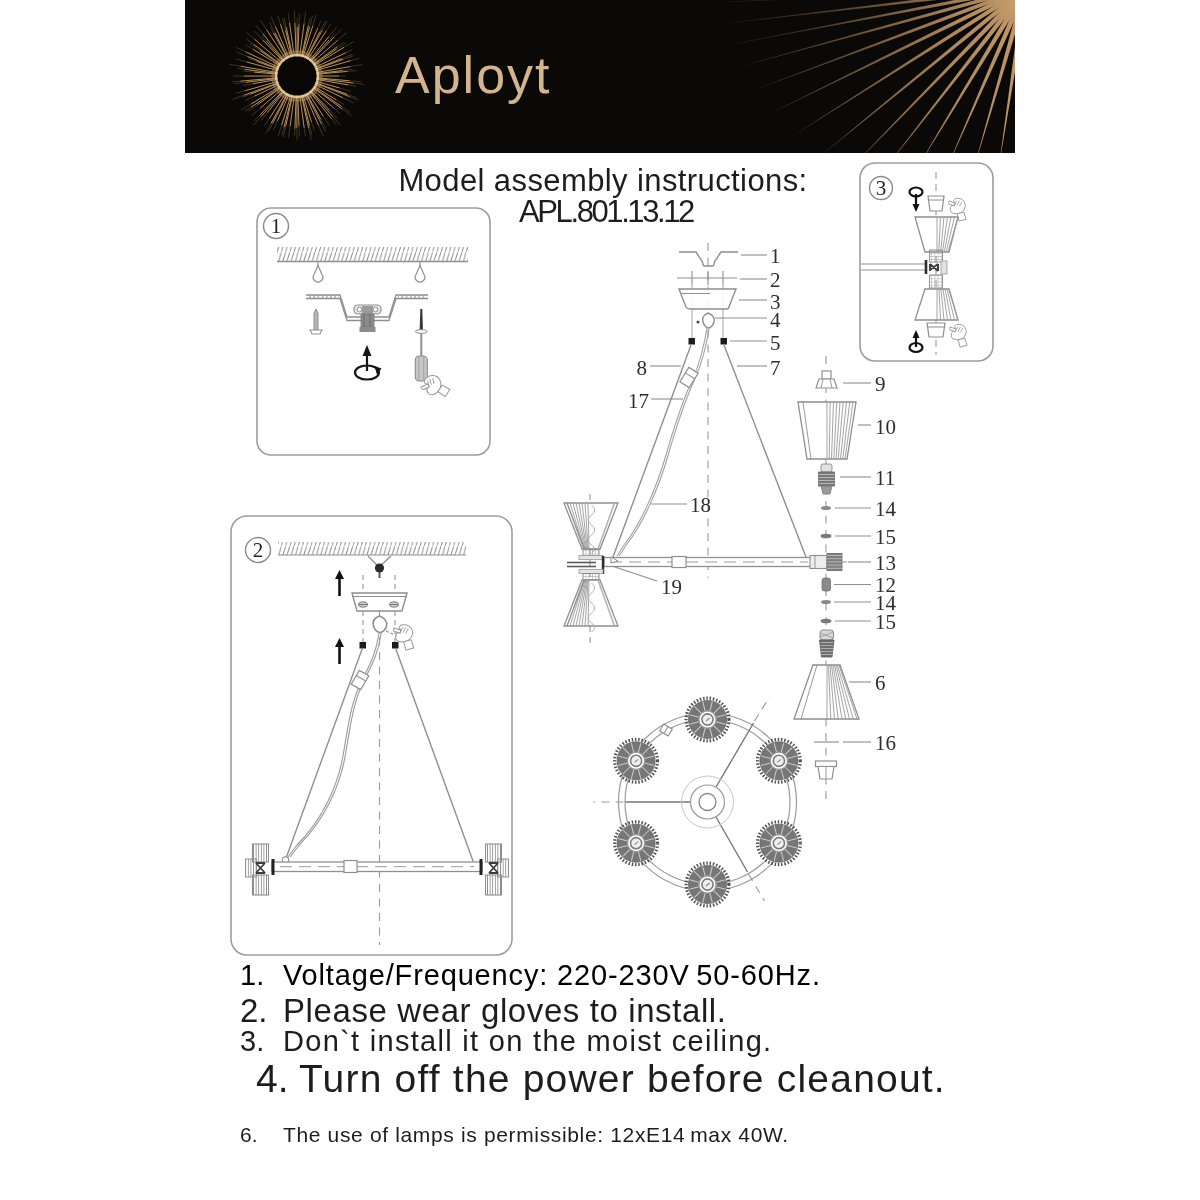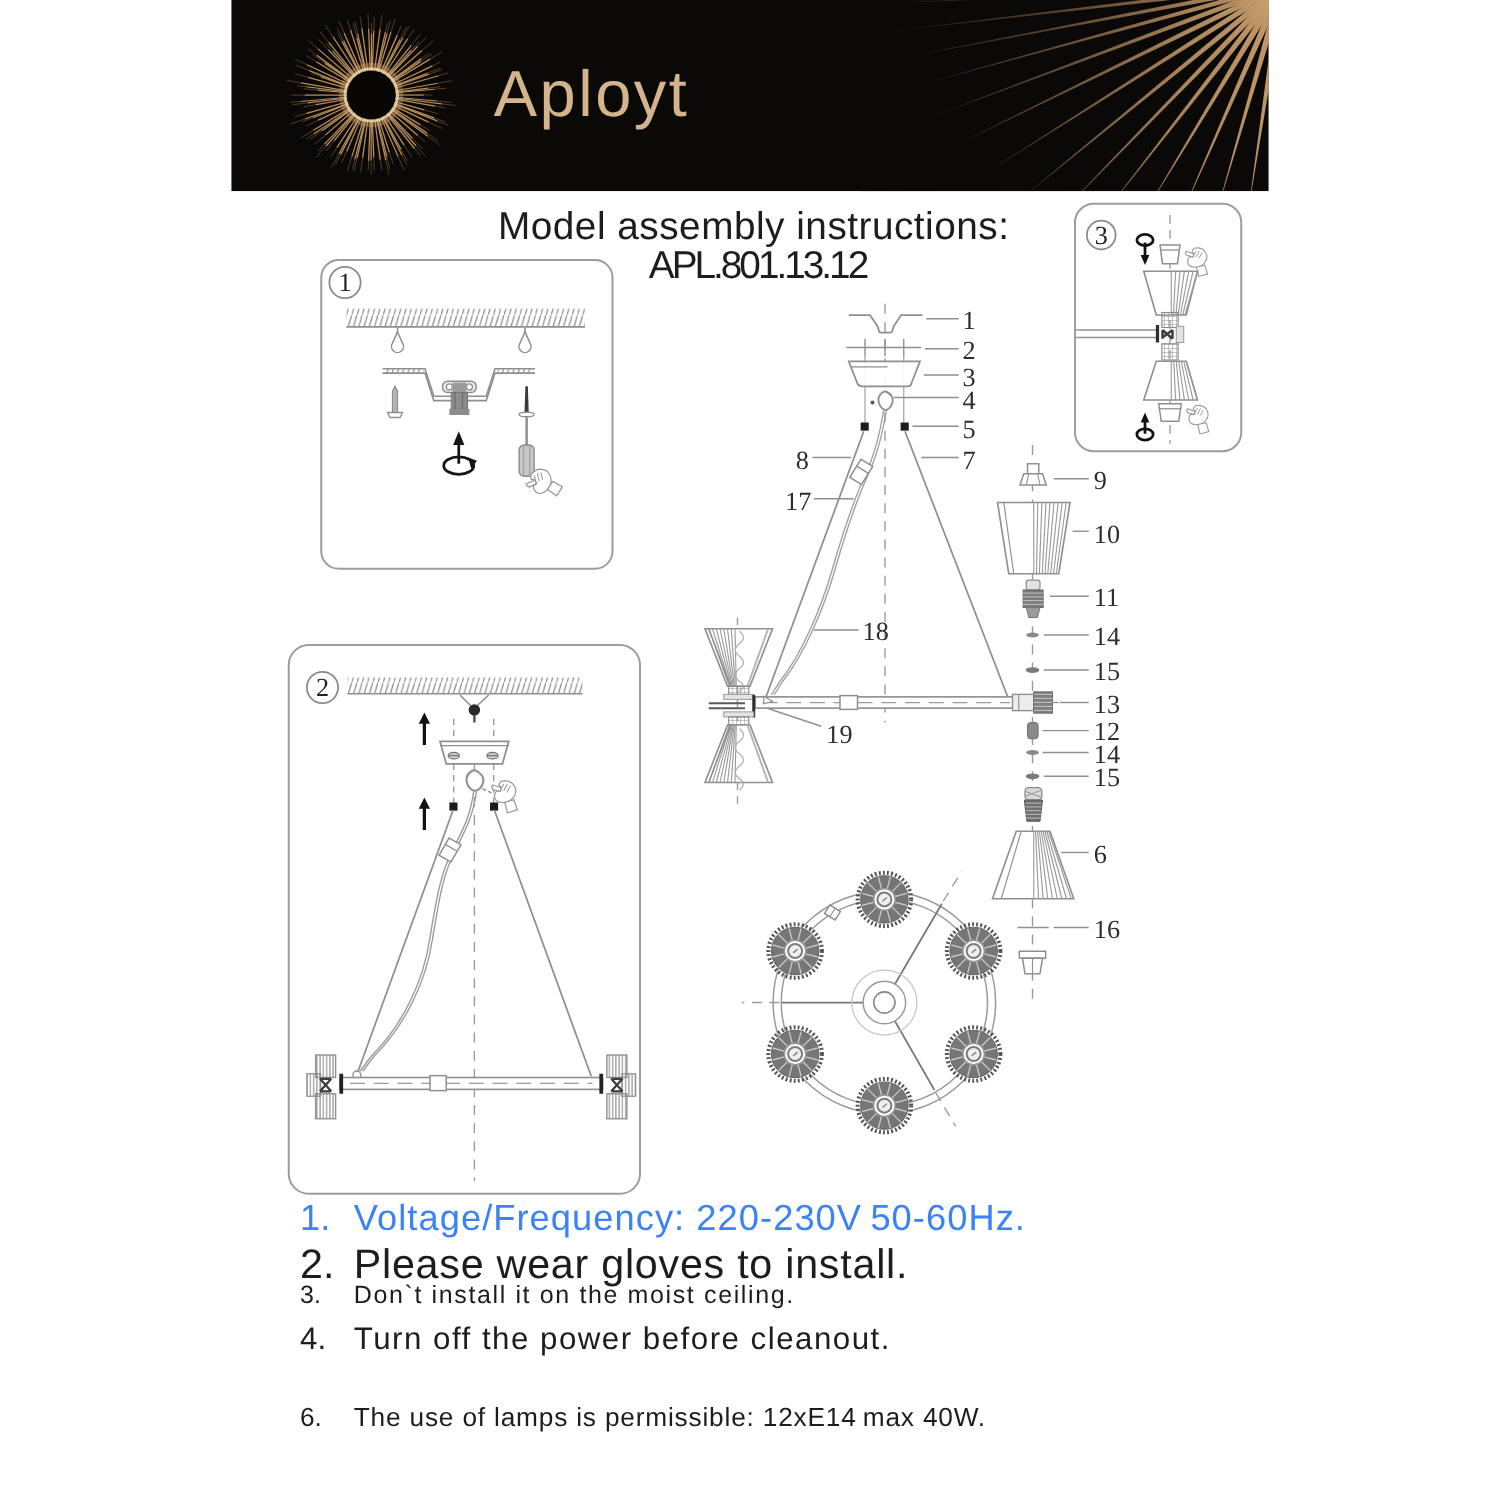--- a/index.html
+++ b/index.html
@@ -564,18 +564,18 @@
       </g>
       <use href="#ros" x="707.5" y="719.5"></use>
       <use href="#ros" x="636.1" y="760.8"></use>
       <use href="#ros" x="636.1" y="843.2"></use>
       <use href="#ros" x="707.5" y="884.5"></use>
       <use href="#ros" x="778.9" y="843.2"></use>
       <use href="#ros" x="778.9" y="760.8"></use>
     </svg>
 <div style="position:absolute;left:0;top:163px;width:1206px;text-align:center;font-size:31px;letter-spacing:0.4px;color:#1d1d1d">Model assembly instructions:</div>
 <div style="position:absolute;left:0;top:194px;width:1212px;text-align:center;font-size:31px;letter-spacing:-2.4px;color:#1d1d1d">APL.801.13.12</div>
-<div style="position:absolute;left:240px;top:959px;font-size:29px;letter-spacing:0.85px;color:#3b82f6;white-space:nowrap"><span style="display:inline-block;width:43px;letter-spacing:0">1.</span>Voltage/Frequency: 220-230V 50-60Hz.</div>
+<div style="position:absolute;left:240px;top:959px;font-size:29px;letter-spacing:0.85px;color:#000000;white-space:nowrap"><span style="display:inline-block;width:43px;letter-spacing:0">1.</span>Voltage/Frequency: 220-230V 50-60Hz.</div>
     <div style="position:absolute;left:240px;top:992px;font-size:33px;letter-spacing:0.6px;color:#1d1d1d;white-space:nowrap"><span style="display:inline-block;width:43px;letter-spacing:0">2.</span>Please wear gloves to install.</div>
-    <div style="position:absolute;left:240px;top:1025px;font-size:20px;letter-spacing:1.3px;color:#1d1d1d;white-space:nowrap"><span style="display:inline-block;width:43px;letter-spacing:0">3.</span>Don`t install it on the moist ceiling.</div>
-    <div style="position:absolute;left:240px;top:1057px;font-size:25px;letter-spacing:1.2px;color:#1d1d1d;white-space:nowrap"><span style="display:inline-block;width:43px;letter-spacing:0">4.</span>Turn off the power before cleanout.</div>
+    <div style="position:absolute;left:240px;top:1025px;font-size:29px;letter-spacing:1.3px;color:#1d1d1d;white-space:nowrap"><span style="display:inline-block;width:43px;letter-spacing:0">3.</span>Don`t install it on the moist ceiling.</div>
+    <div style="position:absolute;left:256px;top:1057px;font-size:39px;letter-spacing:1.2px;color:#1d1d1d;white-space:nowrap"><span style="display:inline-block;width:43px;letter-spacing:0">4.</span>Turn off the power before cleanout.</div>
     <div style="position:absolute;left:240px;top:1123px;font-size:21px;letter-spacing:0.65px;color:#1d1d1d;white-space:nowrap"><span style="display:inline-block;width:43px;letter-spacing:0">6.</span>The use of lamps is permissible: 12xE14 max 40W.</div>
 </div>
 
 </body></html>

